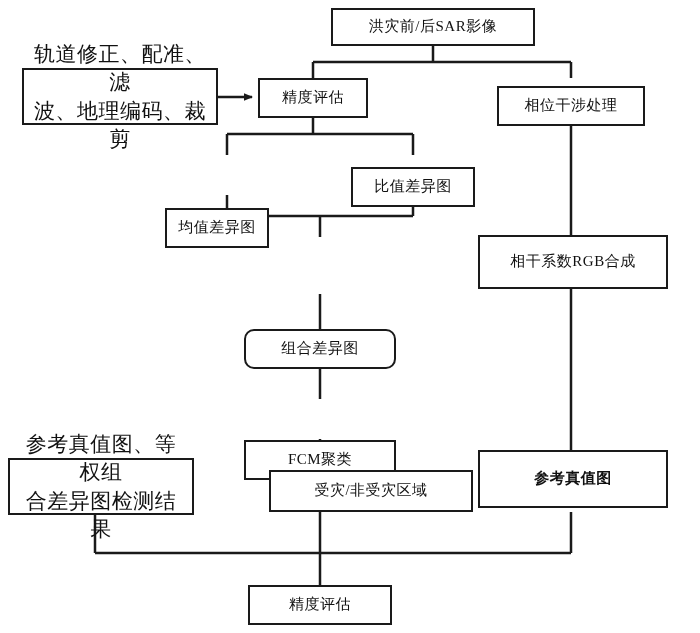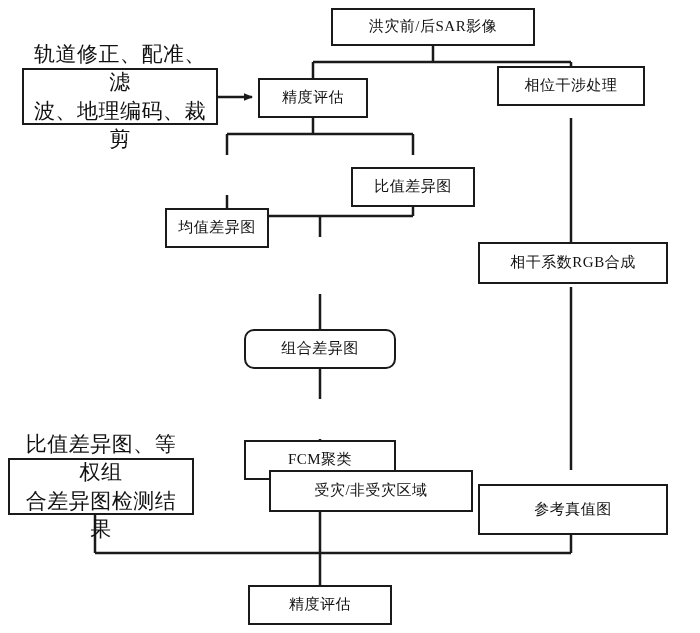--- a/index.html
+++ b/index.html
@@ -88,55 +88,55 @@
 
   <div class="node two-line" style="left:22px; top:68px; width:196px; height:57px;">
     <span>轨道修正、配准、滤
 波、地理编码、裁剪</span>
   </div>
 
   <div class="node" style="left:258px; top:78px; width:110px; height:40px;">
     <span>精度评估</span>
   </div>
 
-  <div class="node" style="left:497px; top:66px; width:148px; height:40px;">
+  <div class="node" style="left:497px; top:86px; width:148px; height:40px;">
     <span>相位干涉处理</span>
   </div>
 
   <div class="node" style="left:165px; top:168px; width:104px; height:40px;margin-top:40px;">
     <span>均值差异图</span>
   </div>
 
   <div class="node" style="left:351px; top:155px; width:124px; height:40px;margin-top:12px;">
     <span>比值差异图</span>
   </div>
 
 
-  <div class="node" style="left:478px; top:242px; width:190px; height:42px;font-family:Liberation Serif, serif;">
+  <div class="node" style="left:478px; top:235px; width:190px; height:54px;font-family:Liberation Serif, serif;">
     <span>相干系数RGB合成</span>
   </div>
 
   <div class="node" style="left:244px; top:329px; width:152px; height:40px;border-radius:10px;">
     <span>组合差异图</span>
   </div>
 
   <div class="node" style="left:244px; top:399px; width:152px; height:40px;margin-top:41px;">
     <span>FCM聚类</span>
   </div>
 
   <div class="node two-line" style="left:8px; top:458px; width:186px; height:57px;">
-    <span>比值差异图、等权组
+    <span>参考真值图、等权组
 合差异图检测结果</span>
   </div>
 
   <div class="node" style="left:233px; top:470px; width:204px; height:42px;margin-left:36px;">
     <span>受灾/非受灾区域</span>
   </div>
 
-  <div class="node" style="left:478px; top:484px; width:190px; height:51px;">
+  <div class="node" style="left:478px; top:450px; width:190px; height:58px;font-weight:bold;">
     <span>参考真值图</span>
   </div>
 
   <div class="node" style="left:248px; top:585px; width:144px; height:40px;">
     <span>精度评估</span>
   </div>
 
 </div>
 
 </body></html>

